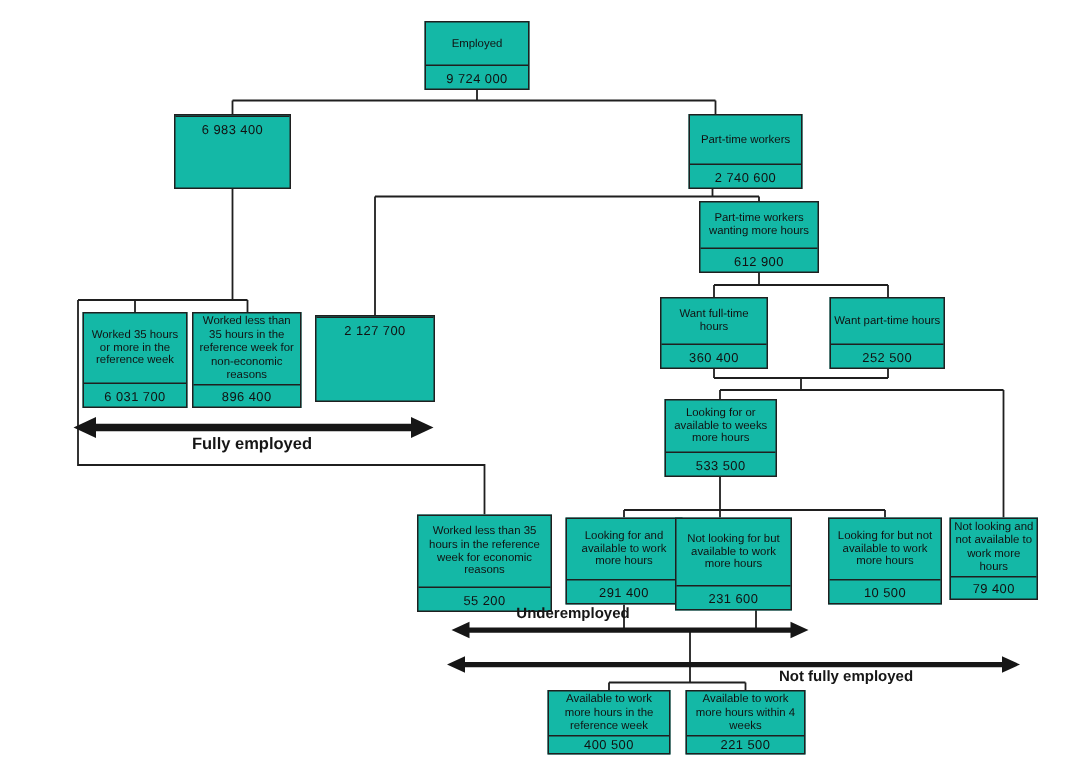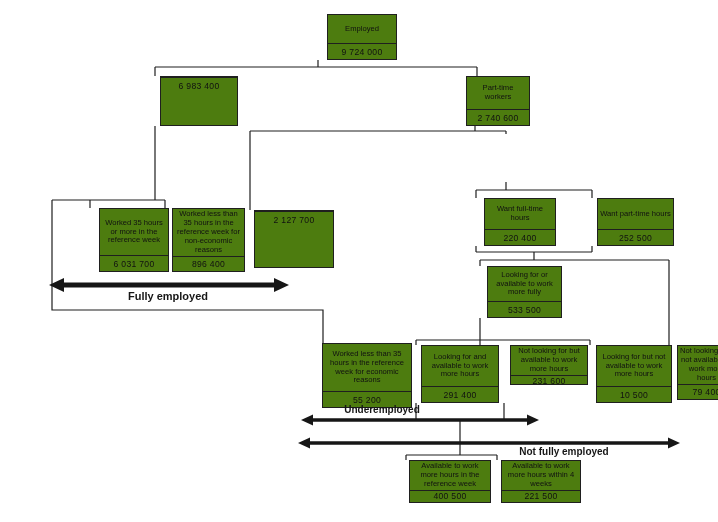--- a/index.html
+++ b/index.html
@@ -1,19 +1,19 @@
 <!DOCTYPE html>
 <html><head>
 <meta charset="utf-8">
 <style>
   html,body{margin:0;padding:0;background:#fff;}
   #canvas{position:relative;width:718px;height:522px;background:#ffffff;overflow:hidden;
           font-family:"Liberation Sans","DejaVu Sans",sans-serif;color:#111;}
   svg.wires{position:absolute;left:0;top:0;}
-  .box{position:absolute;border:1.2px solid #1f1f1f;background:#4d7c0f;display:flex;flex-direction:column;box-sizing:border-box;margin-left:44px;}
+  .box{position:absolute;border:1.2px solid #1f1f1f;background:#14b8a6;display:flex;flex-direction:column;box-sizing:border-box;}
   .lbl{flex:1;display:flex;align-items:center;justify-content:center;text-align:center;
        font-size:7.6px;line-height:1.18;padding:1px 2px;}
   .val{height:15px;border-top:1.2px solid #1f1f1f;display:flex;align-items:center;justify-content:center;
        font-size:8.6px;letter-spacing:.3px;}
   .arrowlabel{position:absolute;font-weight:bold;text-align:center;color:#161616;}
   #lab-fully{font-size:11px;}
   #lab-under,#lab-notfully{font-size:10px;}
 </style>
 </head>
 <body>
@@ -55,66 +55,70 @@
 
   <div class="box" style="left:283px;top:14px;width:70px;height:46px">
     <div class="lbl">Employed</div>
     <div class="val">9 724 000</div>
   </div>
 
   <div class="box" style="left:116px;top:76px;width:78px;height:50px">
     <div class="val">6 983 400</div>
   </div>
 
-  <div class="box" style="left:422px;top:76px;width:64px;height:50px">
+  <div class="box" style="left:459px;top:76px;width:76px;height:50px">
     <div class="lbl">Part-time workers</div>
     <div class="val">2 740 600</div>
   </div>
 
+  <div class="box" style="left:466px;top:134px;width:80px;height:48px">
+    <div class="lbl">Part-time workers wanting more hours</div>
+    <div class="val">612 900</div>
+  </div>
 
   <div class="box" style="left:55px;top:208px;width:70px;height:64px">
     <div class="lbl">Worked 35 hours or more in the reference week</div>
     <div class="val">6 031 700</div>
   </div>
 
   <div class="box" style="left:128px;top:208px;width:73px;height:64px">
     <div class="lbl">Worked less than 35 hours in the reference week for non-economic reasons</div>
     <div class="val">896 400</div>
   </div>
 
   <div class="box" style="left:210px;top:210px;width:80px;height:58px">
     <div class="val">2 127 700</div>
   </div>
 
   <div class="box" style="left:440px;top:198px;width:72px;height:48px">
     <div class="lbl">Want full-time hours</div>
-    <div class="val">220 400</div>
+    <div class="val">360 400</div>
   </div>
 
   <div class="box" style="left:553px;top:198px;width:77px;height:48px">
     <div class="lbl">Want part-time hours</div>
     <div class="val">252 500</div>
   </div>
 
   <div class="box" style="left:443px;top:266px;width:75px;height:52px">
-    <div class="lbl">Looking for or available to work more fully</div>
+    <div class="lbl">Looking for or available to weeks more hours</div>
     <div class="val">533 500</div>
   </div>
 
   <div class="box" style="left:278px;top:343px;width:90px;height:65px">
     <div class="lbl">Worked less than 35 hours in the reference week for economic reasons</div>
     <div class="val">55 200</div>
   </div>
 
   <div class="box" style="left:377px;top:345px;width:78px;height:58px">
     <div class="lbl">Looking for and available  to work more hours</div>
     <div class="val">291 400</div>
   </div>
 
-  <div class="box" style="left:466px;top:345px;width:78px;height:40px">
+  <div class="box" style="left:450px;top:345px;width:78px;height:62px">
     <div class="lbl">Not looking for but available to work more hours</div>
     <div class="val">231 600</div>
   </div>
 
   <div class="box" style="left:552px;top:345px;width:76px;height:58px">
     <div class="lbl">Looking for but not available to work more hours</div>
     <div class="val">10 500</div>
   </div>
 
   <div class="box" style="left:633px;top:345px;width:59px;height:55px">

